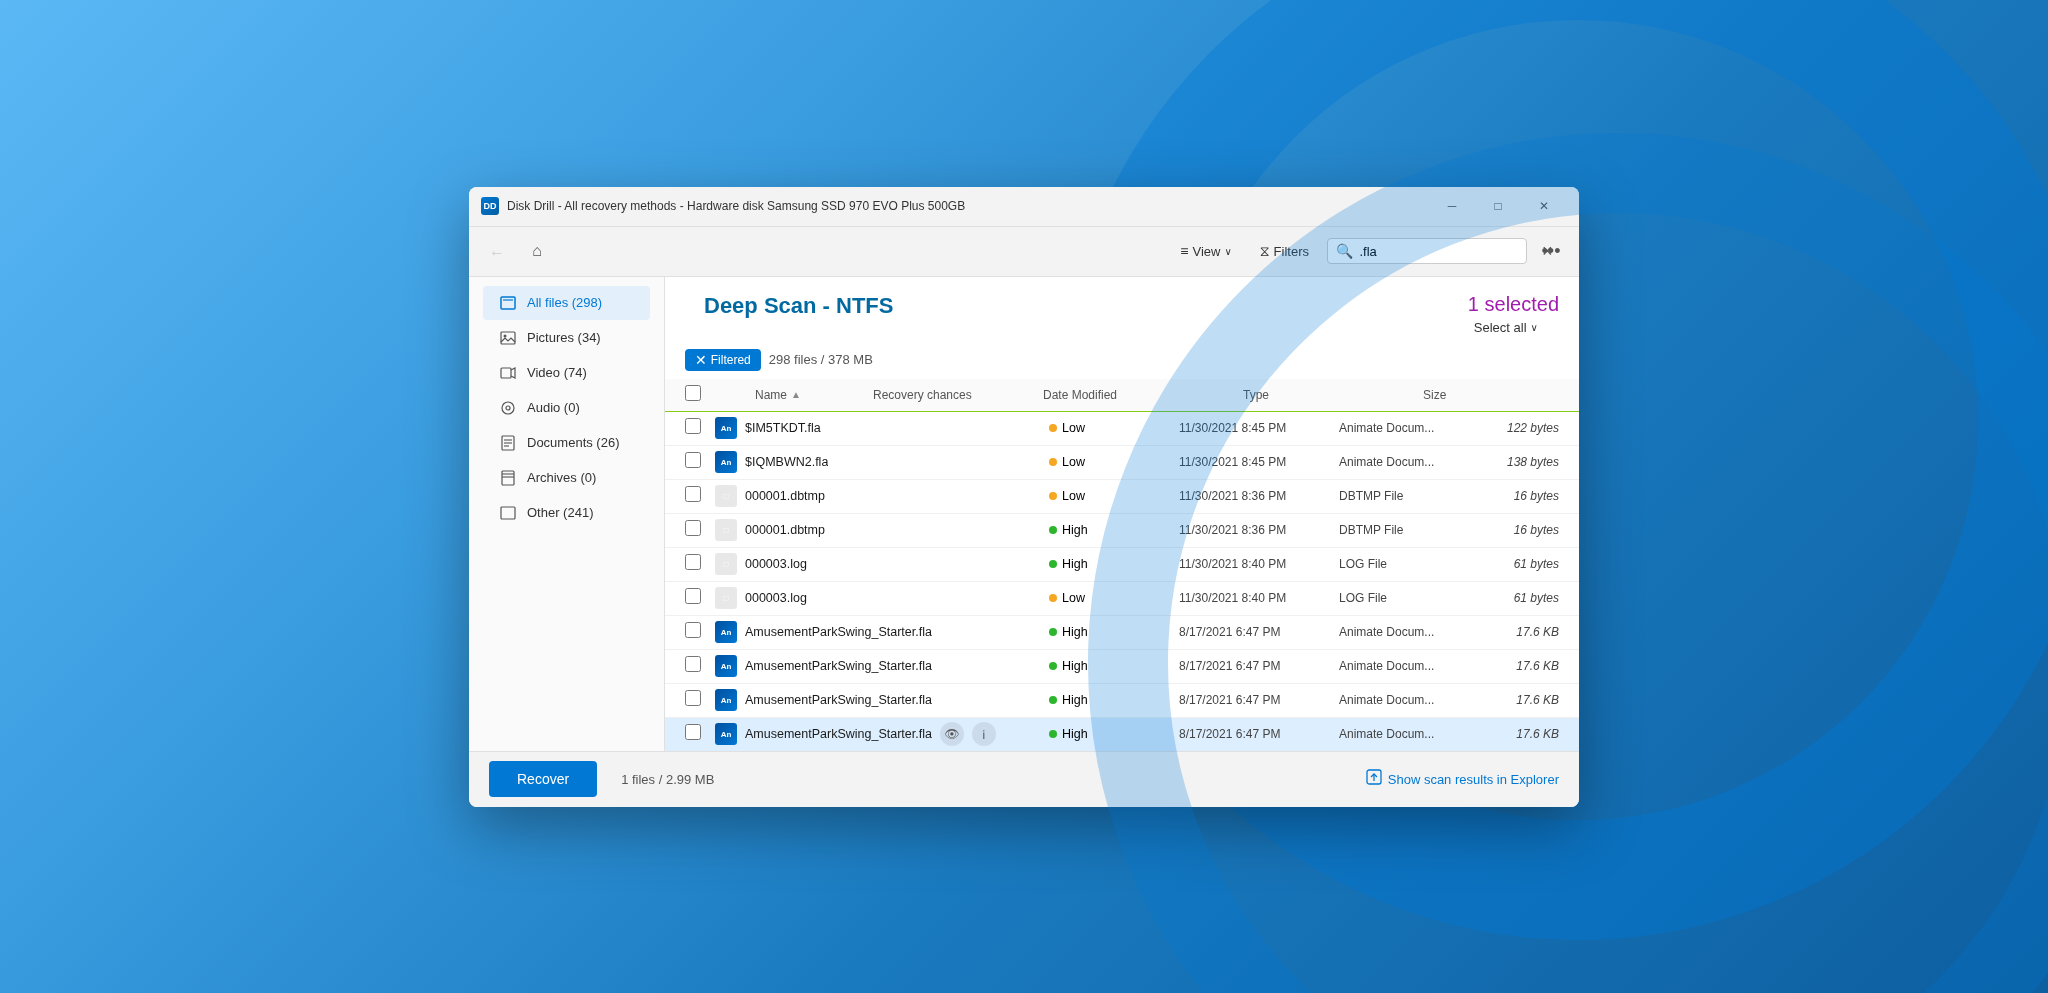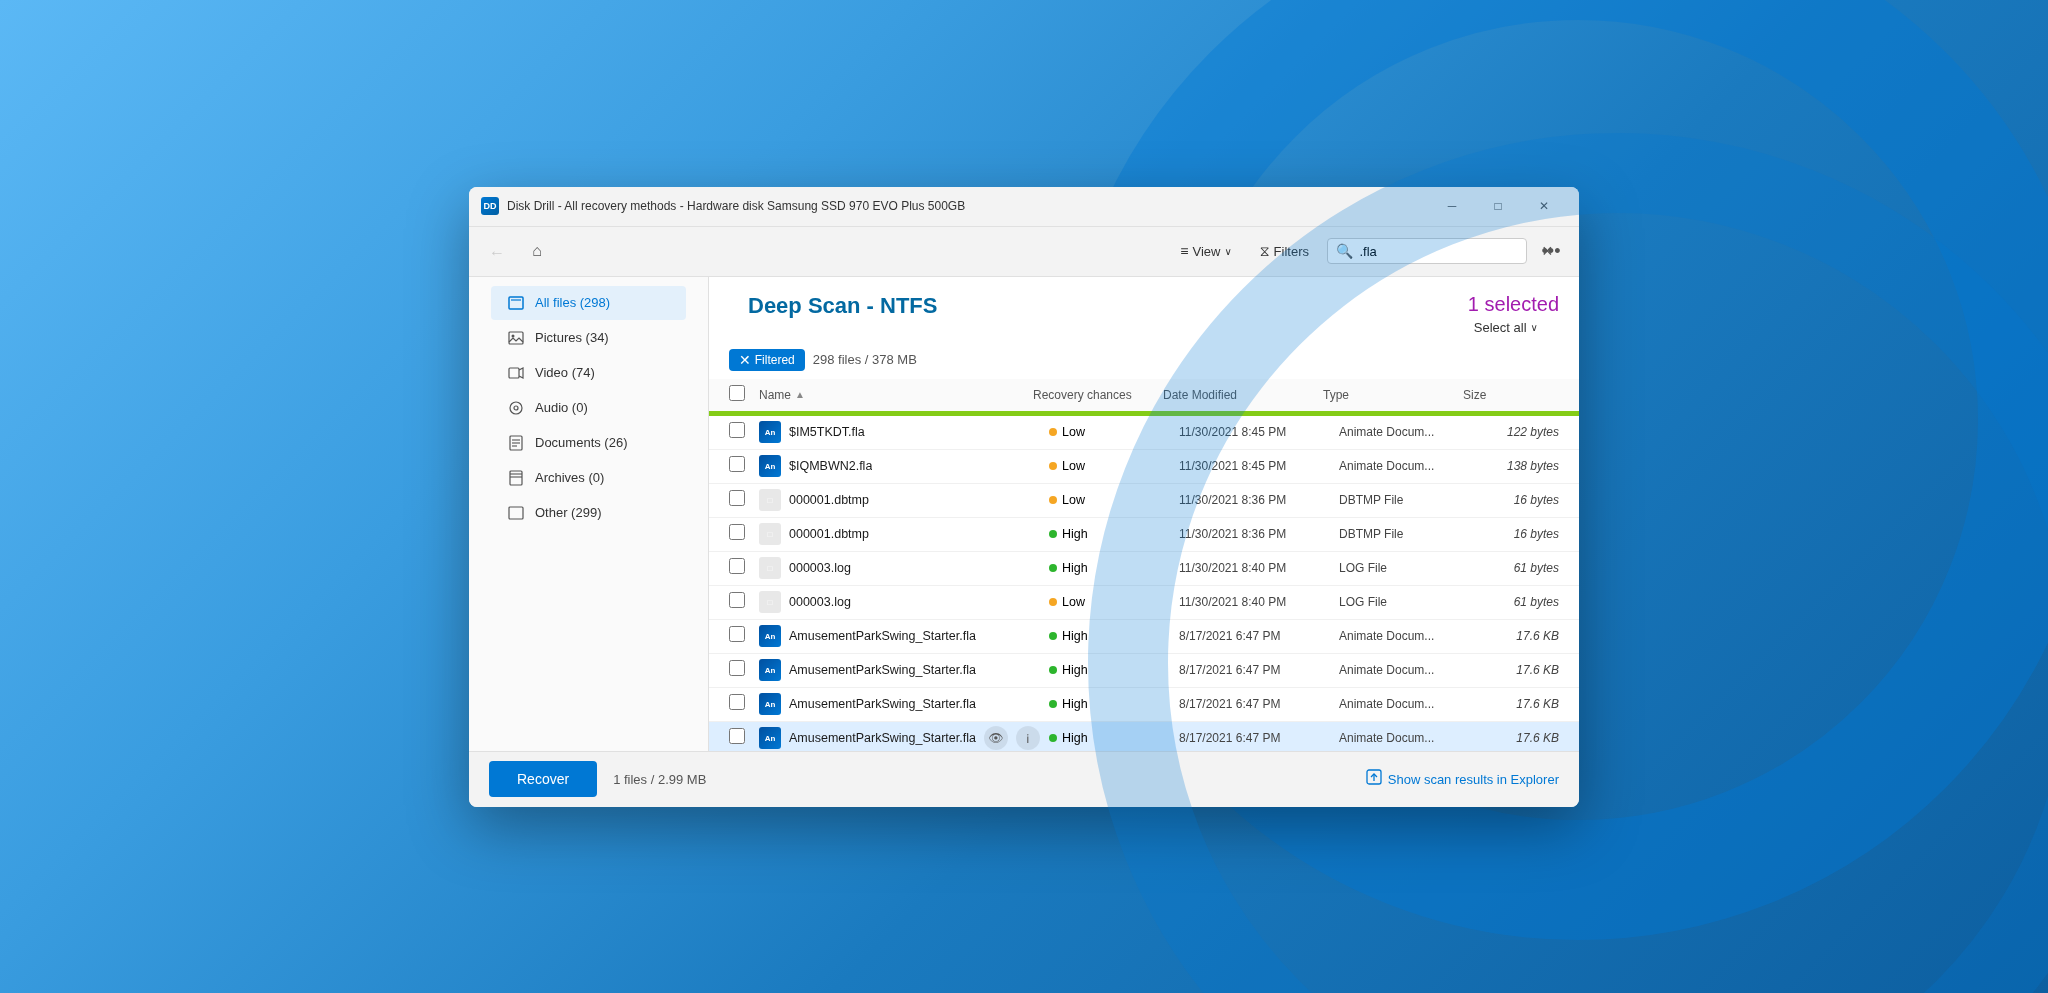--- a/index.html
+++ b/index.html
@@ -189,24 +189,24 @@
 
     
     .main-content {
       display: flex;
       flex: 1;
       overflow: hidden;
     }
 
     
     .sidebar {
-      width: 240px;
+      width: 196px;
       background: #fafafa;
       border-right: 1px solid #e0e0e0;
-      padding: 8px 16px;
+      padding: 8px 8px;
       flex-shrink: 0;
       overflow-y: auto;
     }
     .sidebar-item {
       display: flex;
       align-items: center;
       padding: 8px 16px;
       cursor: pointer;
       gap: 10px;
       font-size: 13px;
@@ -306,23 +306,24 @@
       flex: 1;
       overflow: hidden;
       display: flex;
       flex-direction: column;
     }
     .table-header {
       display: grid;
       grid-template-columns: 30px 1fr 130px 160px 140px 80px 16px;
       align-items: center;
       padding: 6px 20px;
-      border-bottom: 5px solid #84cc16;
+      border-bottom: 1px solid #84cc16;
       background: #fafafa;
       flex-shrink: 0;
+      gap: 40px;
     }
     .table-header-cell {
       font-size: 12px;
       color: #555;
       font-weight: 500;
       display: flex;
       align-items: center;
       gap: 4px;
     }
     .table-header-cell.sortable { cursor: pointer; }
@@ -423,20 +424,21 @@
       padding: 10px 28px;
       font-size: 14px;
       font-weight: 400;
       cursor: pointer;
       flex-shrink: 0;
     }
     .recovery-info {
       font-size: 13px;
       color: #555;
       flex: 1;
+      margin-left: 8px;
     }
     .show-results-btn {
       display: flex;
       align-items: center;
       gap: 6px;
       color: #0078d4;
       font-size: 13px;
       cursor: pointer;
       border: none;
       background: transparent;
@@ -561,21 +563,21 @@
             </svg>
         </div>
         <span>Archives (0)</span>
       </div>
       <div class="sidebar-item">
         <div class="sidebar-icon">
           <svg width="16" height="16" viewBox="0 0 16 16" fill="none">
               <rect x="1" y="2" width="14" height="12" rx="1" stroke="#555" stroke-width="1.2" fill="none"></rect>
             </svg>
         </div>
-        <span>Other (299)</span>
+        <span>Other (241)</span>
       </div>
     </div>
 
     <div class="content-panel">
 
       <div class="content-header">
         <div class="content-header-left">
           <h1>Deep Scan - NTFS</h1>
         </div>
         <div class="content-header-right">

